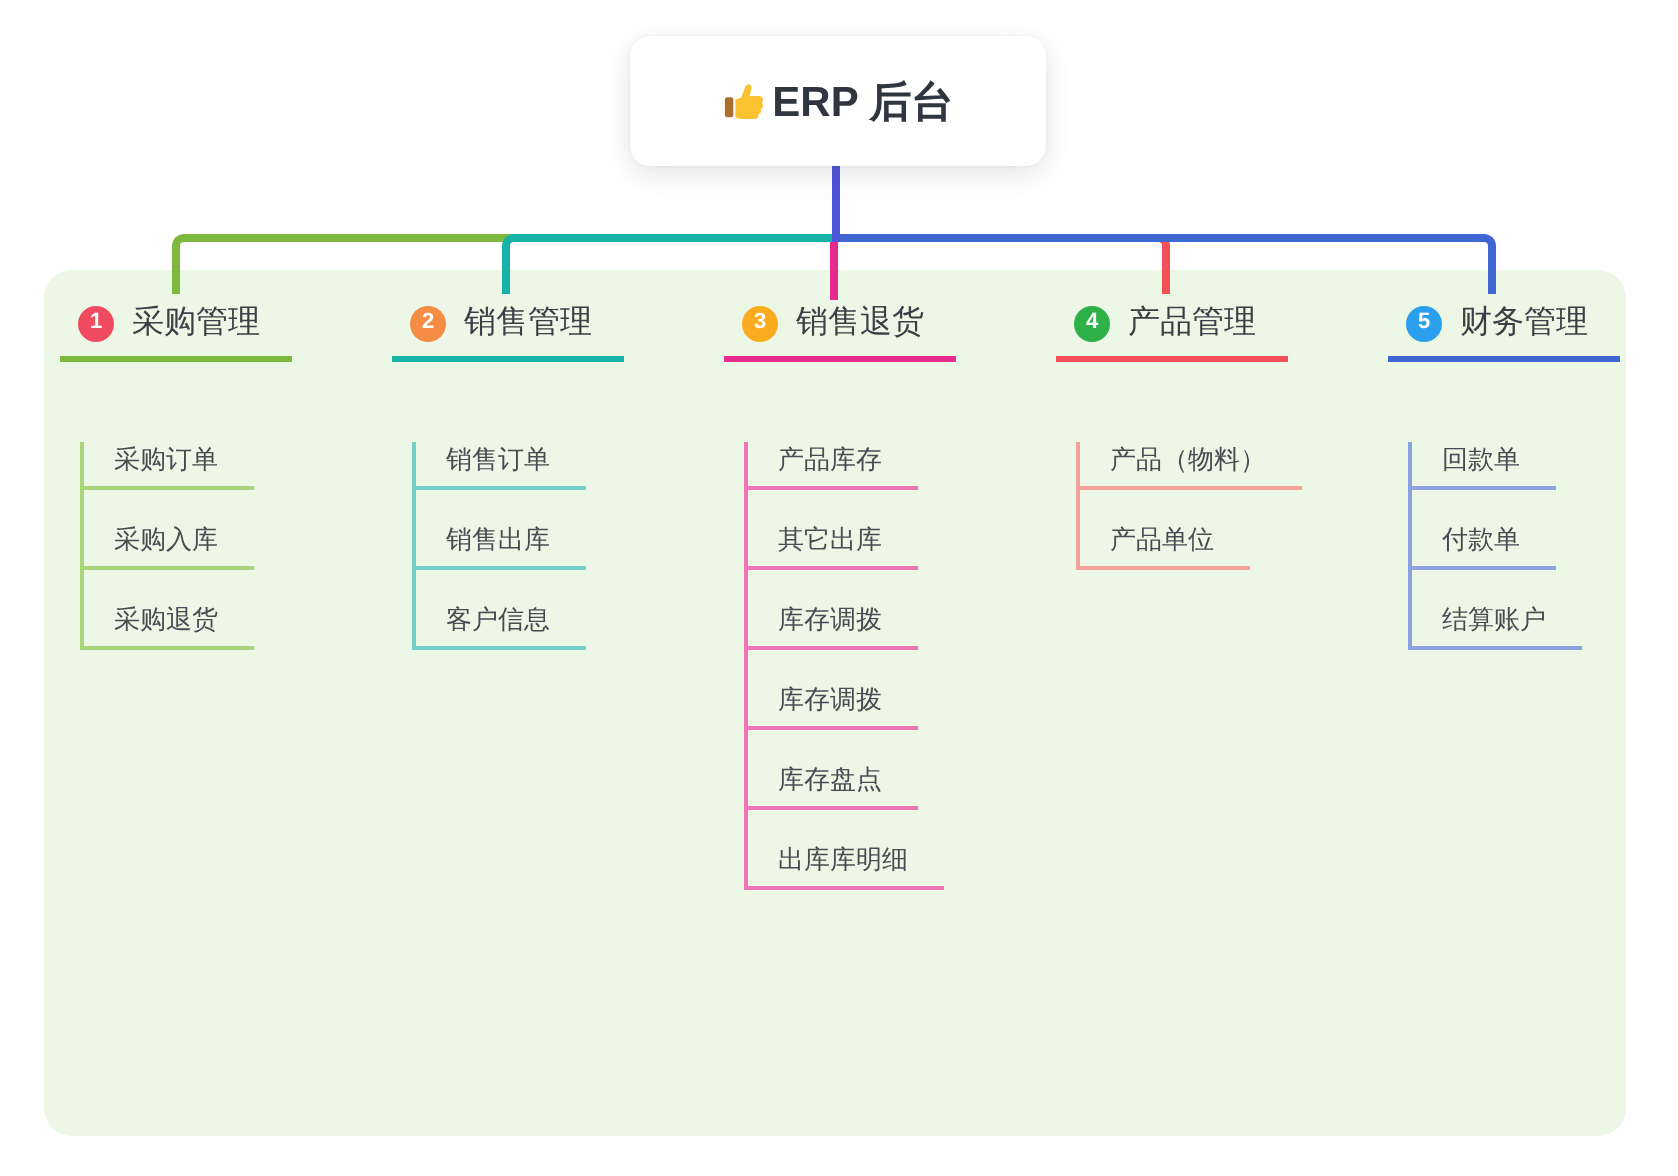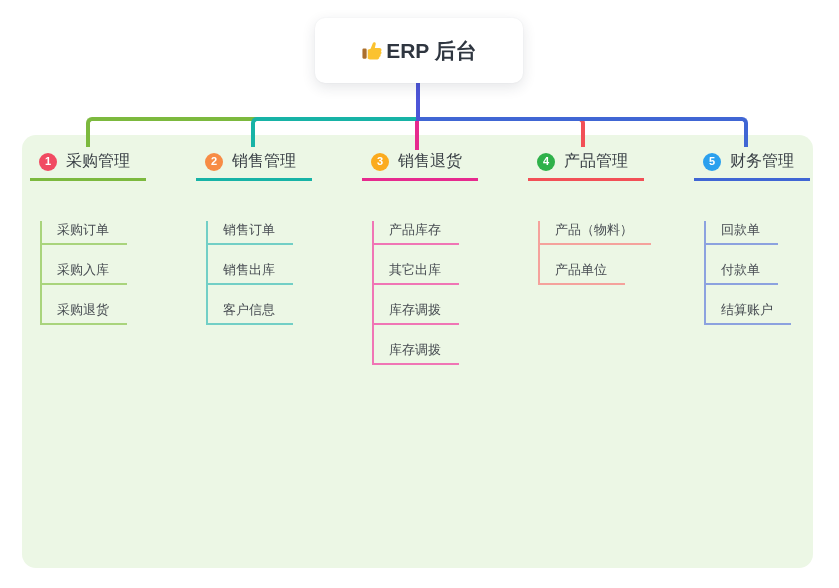--- a/index.html
+++ b/index.html
@@ -125,20 +125,22 @@
 <div class="branch" id="branch-3" style="--c: #e62a8e; --cl: #f075b5; --bg: #fbab1e;">
   <div class="branch-header">
     <span class="badge">3</span>
     <span class="branch-label">销售退货</span>
   </div>
   <div class="children">
     <div class="child">产品库存</div>
     <div class="child">其它出库</div>
     <div class="child">库存调拨</div>
     <div class="child">库存调拨</div>
+    <div class="child">库存盘点</div>
+    <div class="child">出库库明细</div>
   </div>
 </div>
 
 <div class="branch" id="branch-4" style="--c: #f25056; --cl: #f5a29c; --bg: #2fb14a;">
   <div class="branch-header">
     <span class="badge">4</span>
     <span class="branch-label">产品管理</span>
   </div>
   <div class="children">
     <div class="child">产品（物料）</div>

